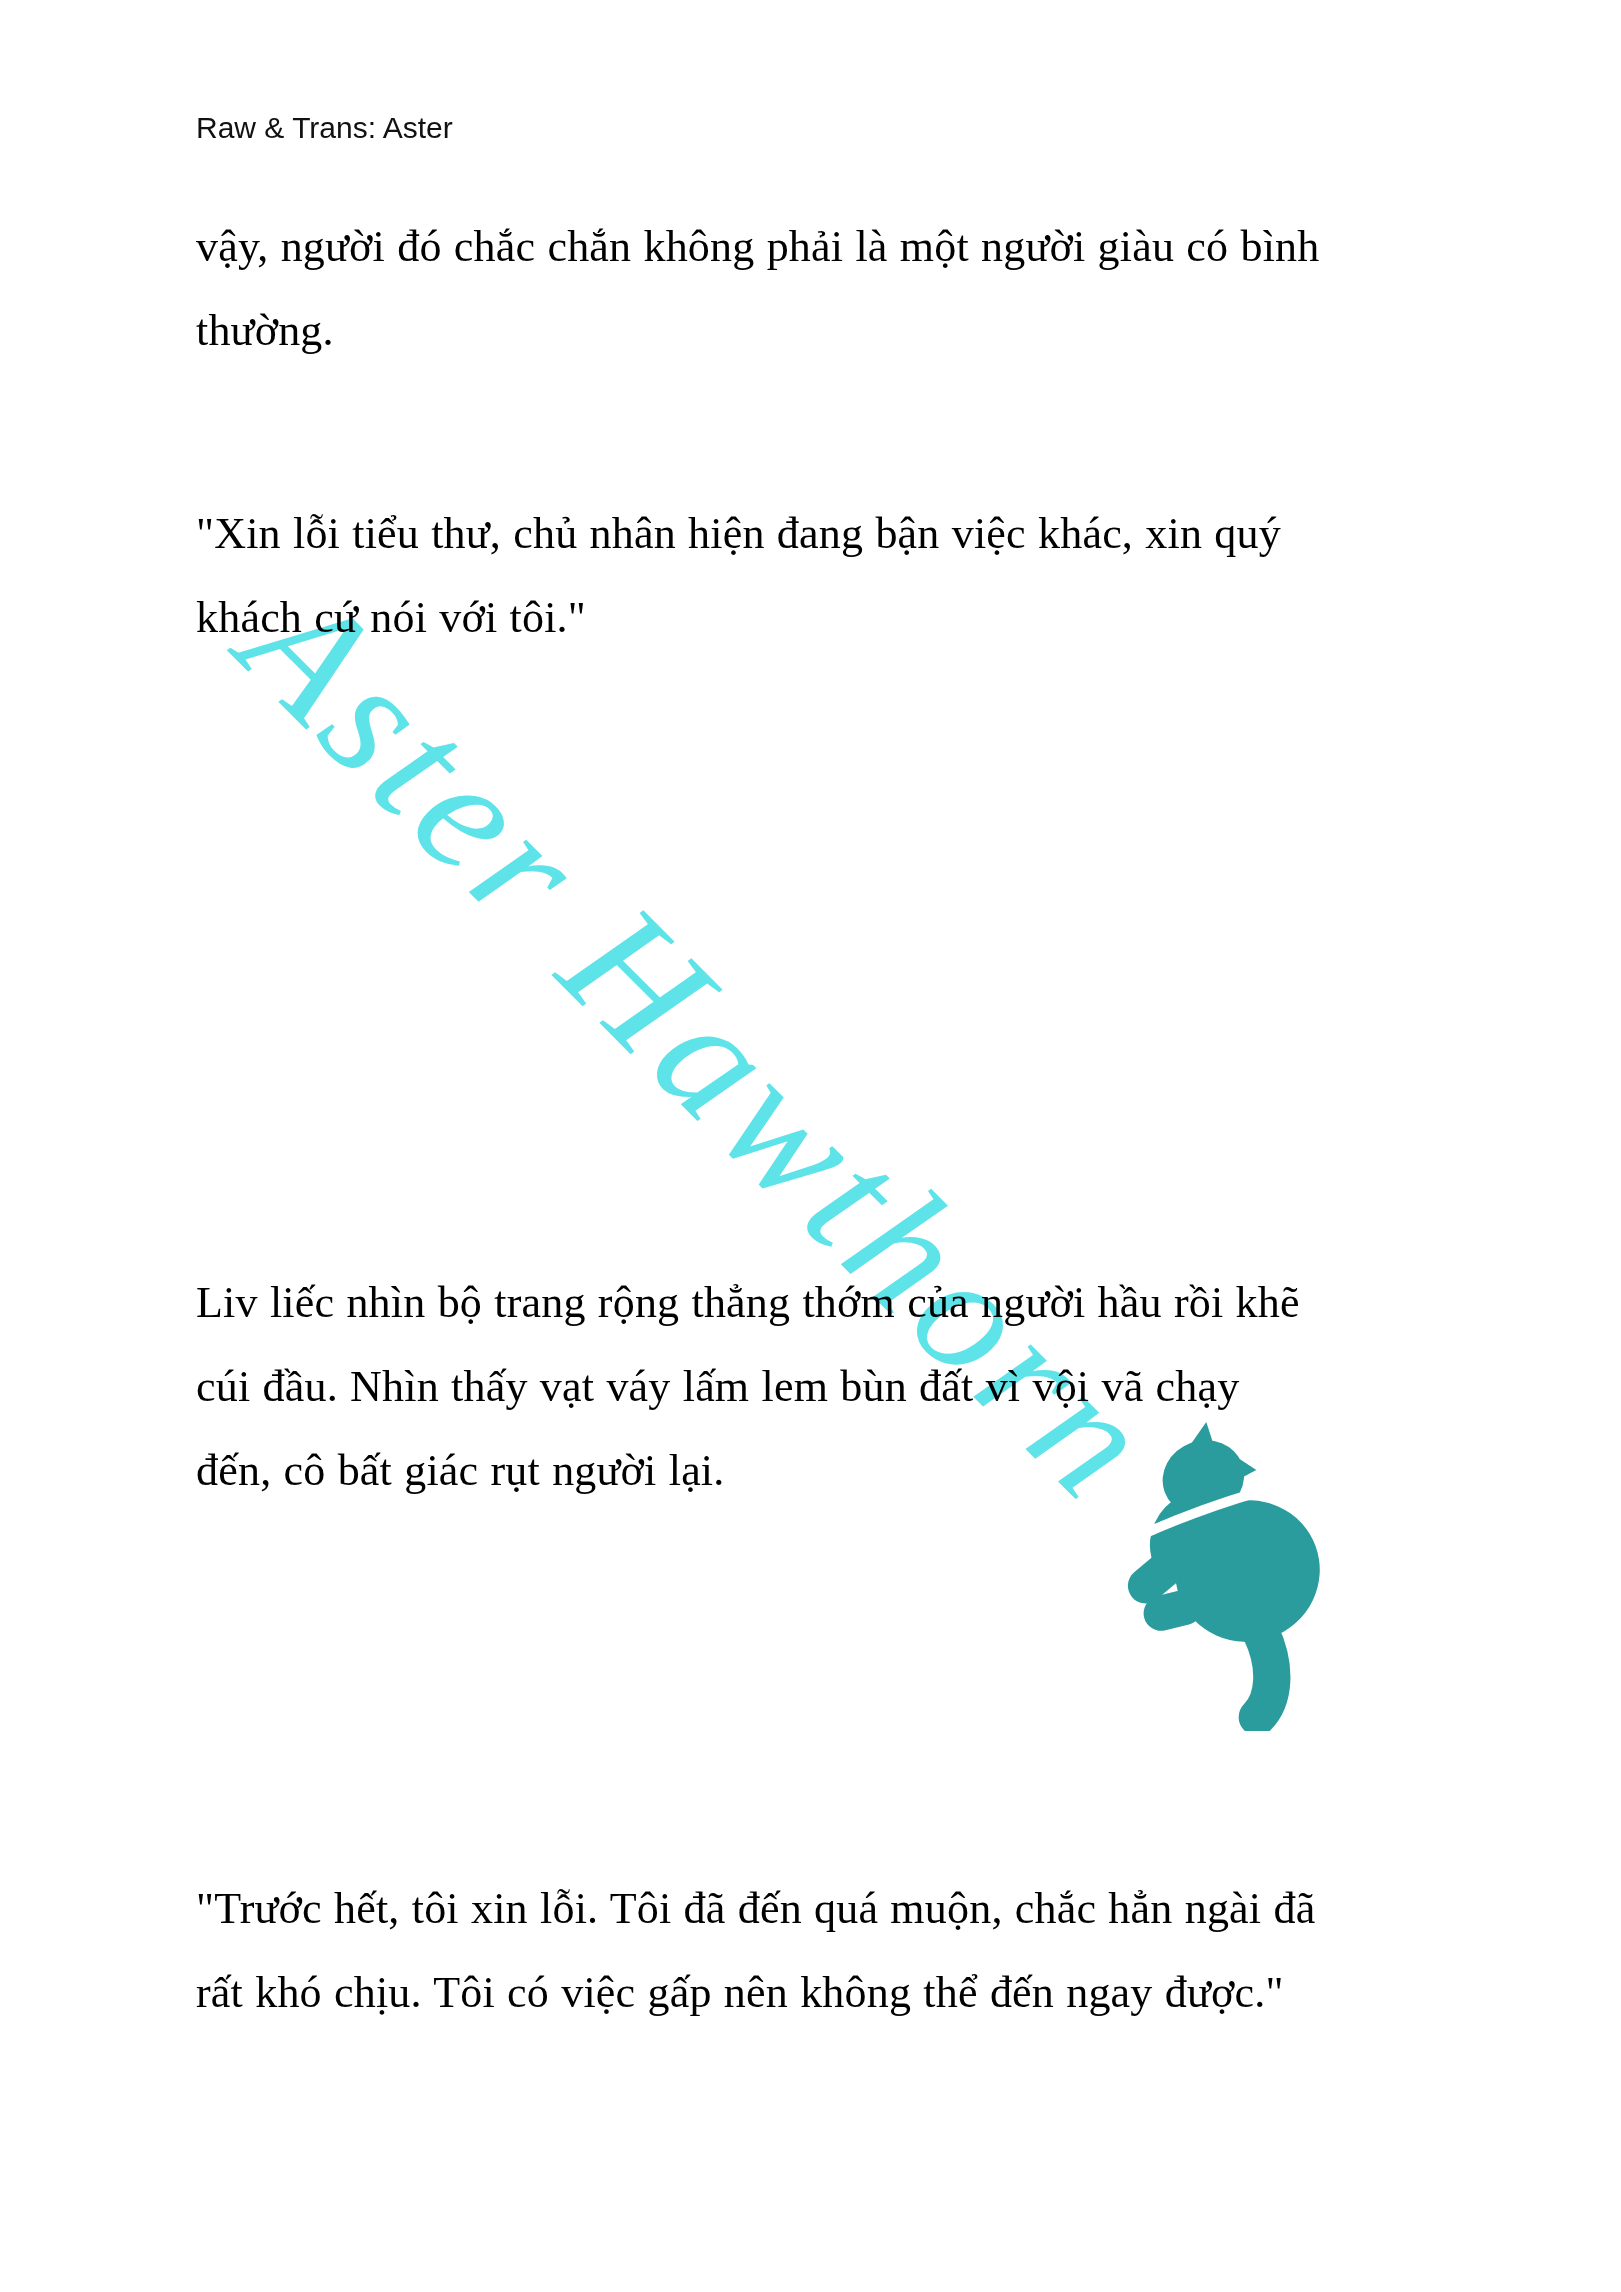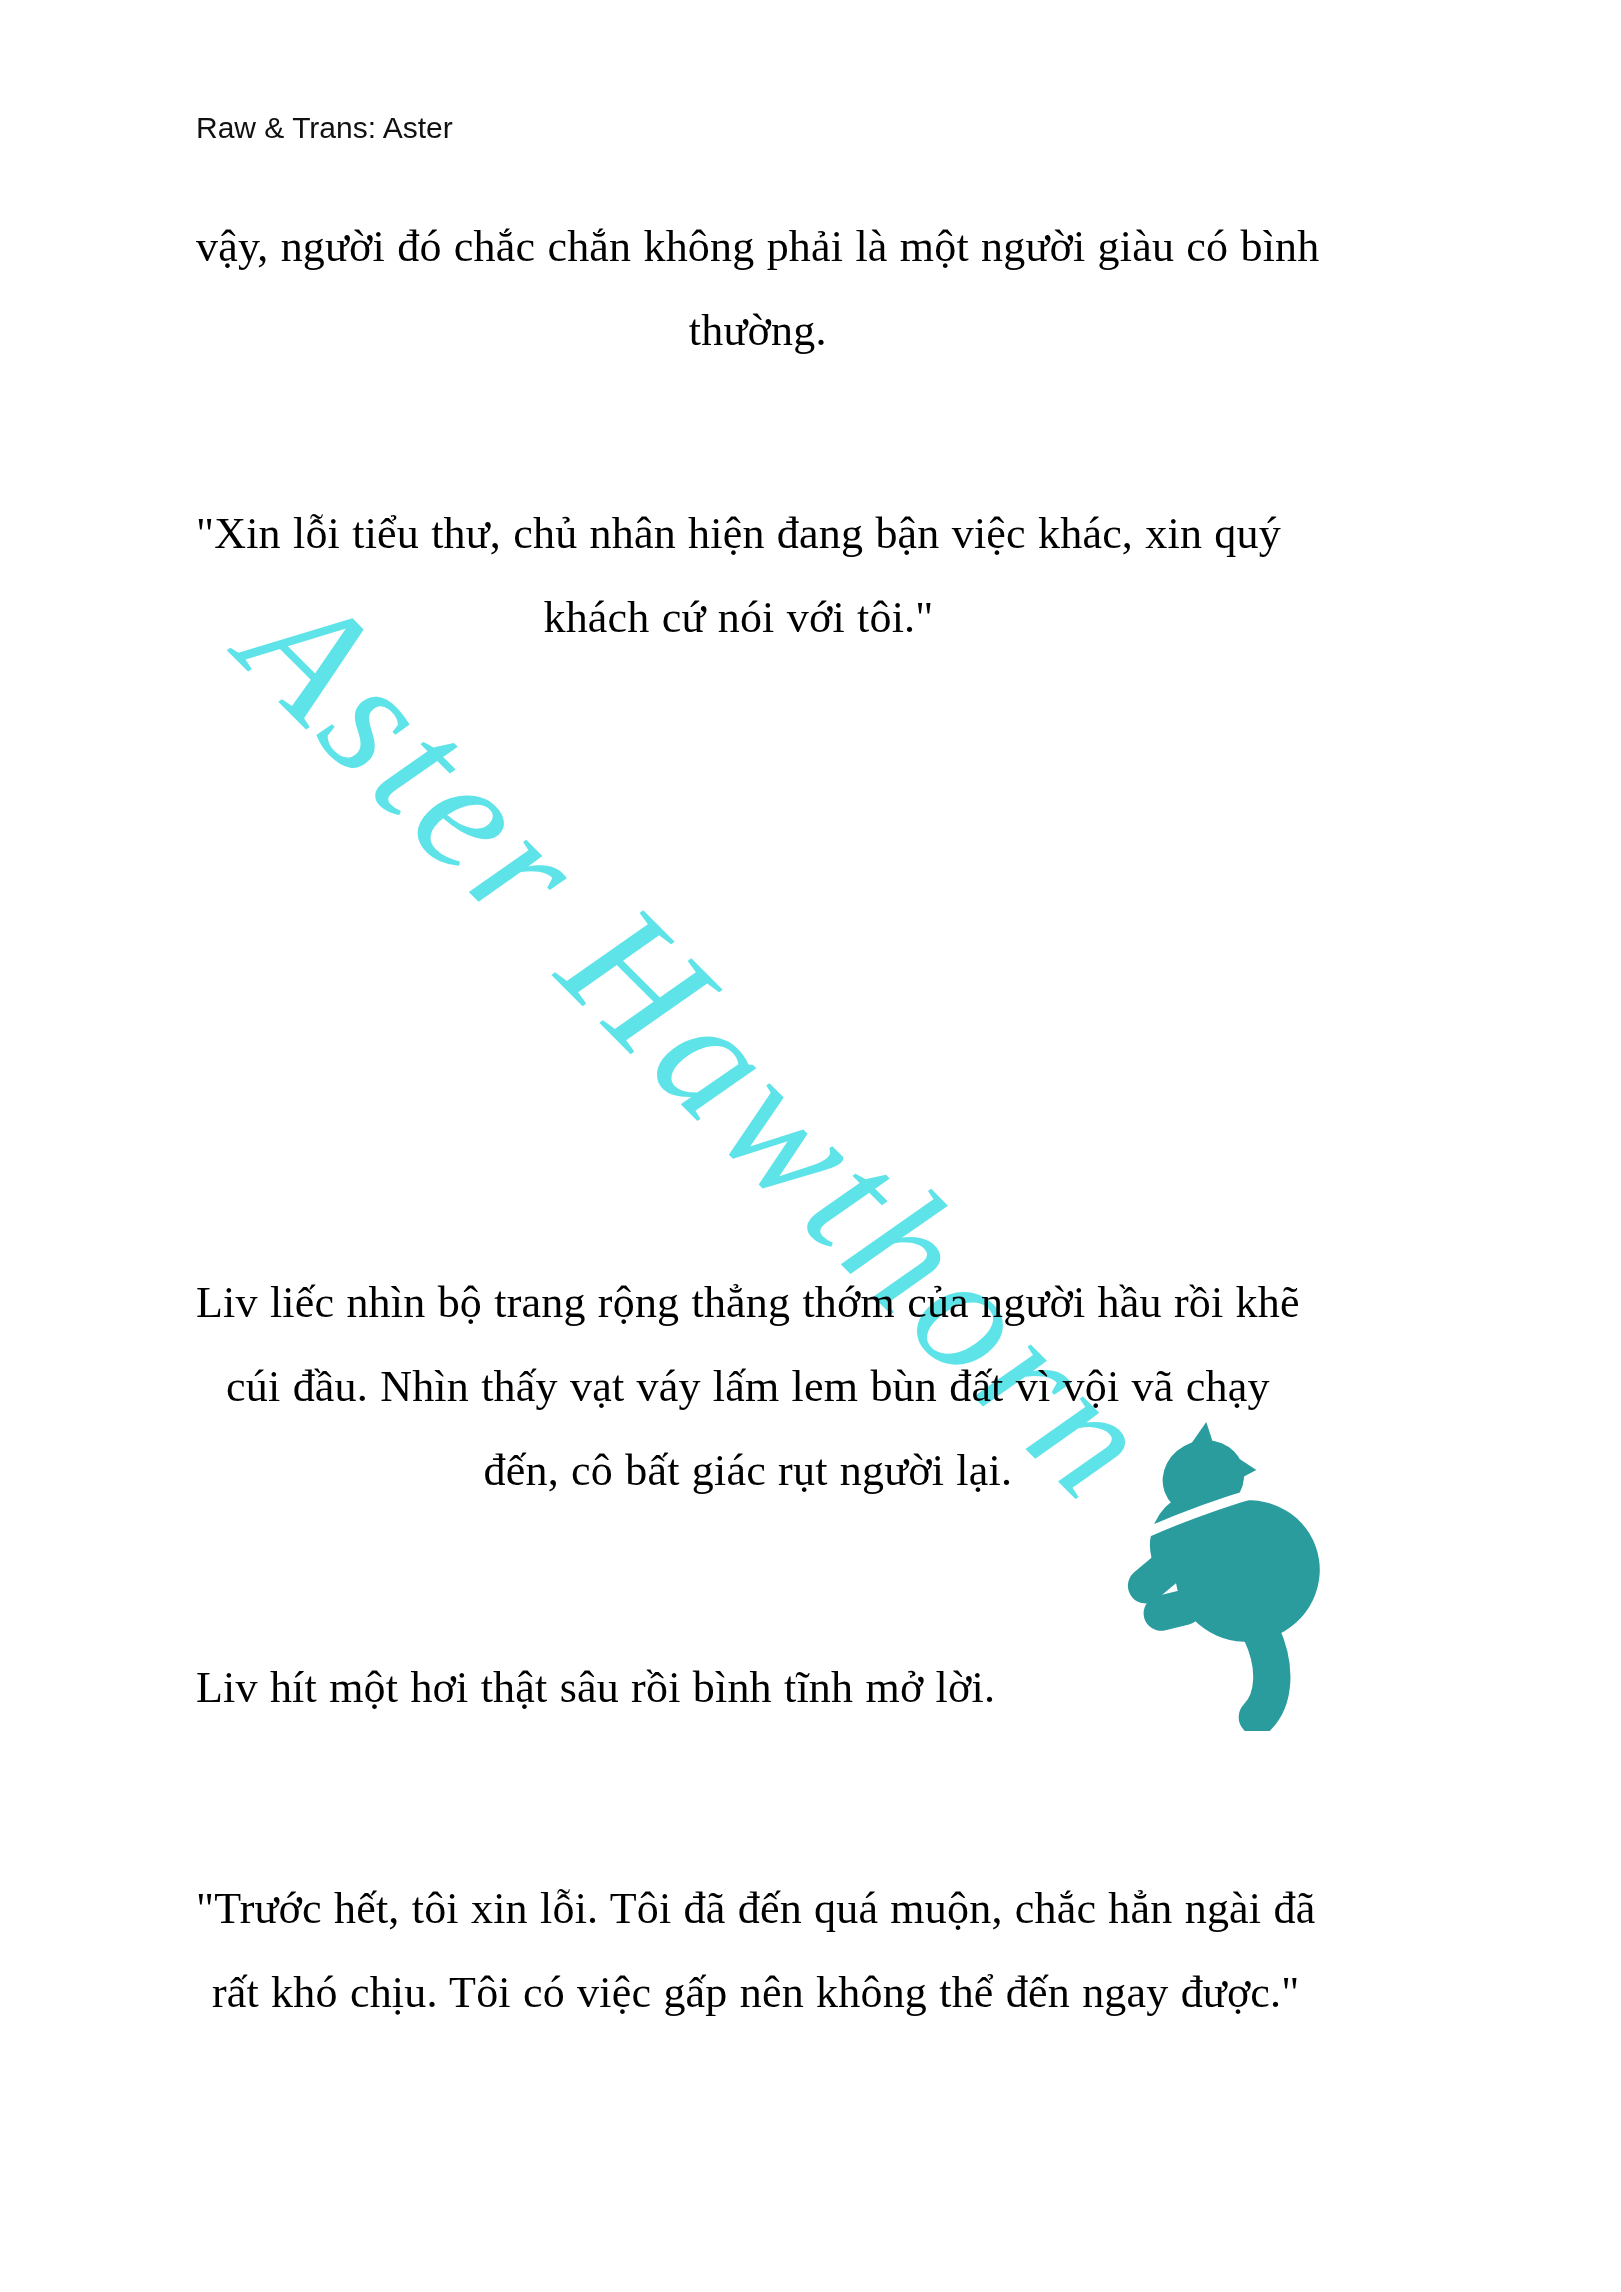--- a/index.html
+++ b/index.html
@@ -31,21 +31,20 @@
   .para{
     position:absolute;
     left:196px;
     margin:0;
     font-size:44px;
     line-height:84px;
     white-space:pre;
     letter-spacing:0.2px;
     word-spacing:1px;
     z-index:3;
-    text-align:center;
   }
   .p1{top:205px}
   .p2{top:492px}
   .p3{top:791px}
   .p4{top:1261px}
   .p5{top:1646px}
   .p6{top:1867px}
   .watermark{
     position:absolute;
     left:333px;top:557px;
@@ -96,18 +95,17 @@
 
   <header class="header">Raw &amp; Trans: Aster</header>
 
   <p class="para p1">vậy, người đó chắc chắn không phải là một người giàu có bình
 thường.</p>
   <p class="para p2">"Xin lỗi tiểu thư, chủ nhân hiện đang bận việc khác, xin quý
 khách cứ nói với tôi."</p>
   <p class="para p4">Liv liếc nhìn bộ trang rộng thẳng thớm của người hầu rồi khẽ
 cúi đầu. Nhìn thấy vạt váy lấm lem bùn đất vì vội vã chạy
 đến, cô bất giác rụt người lại.</p>
-  <p class="para p5">Liv hít một hơi thật sâu rồi bình tĩnh mở lời.</p>
   <p class="para p6">"Trước hết, tôi xin lỗi. Tôi đã đến quá muộn, chắc hẳn ngài đã
 rất khó chịu. Tôi có việc gấp nên không thể đến ngay được."</p>
 
 </div>
 
 
 </body></html>

